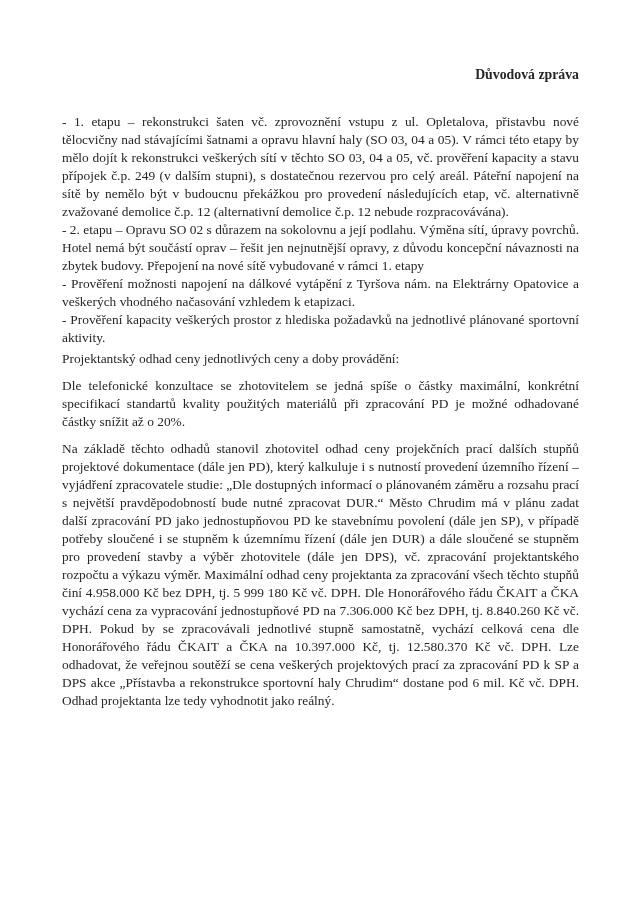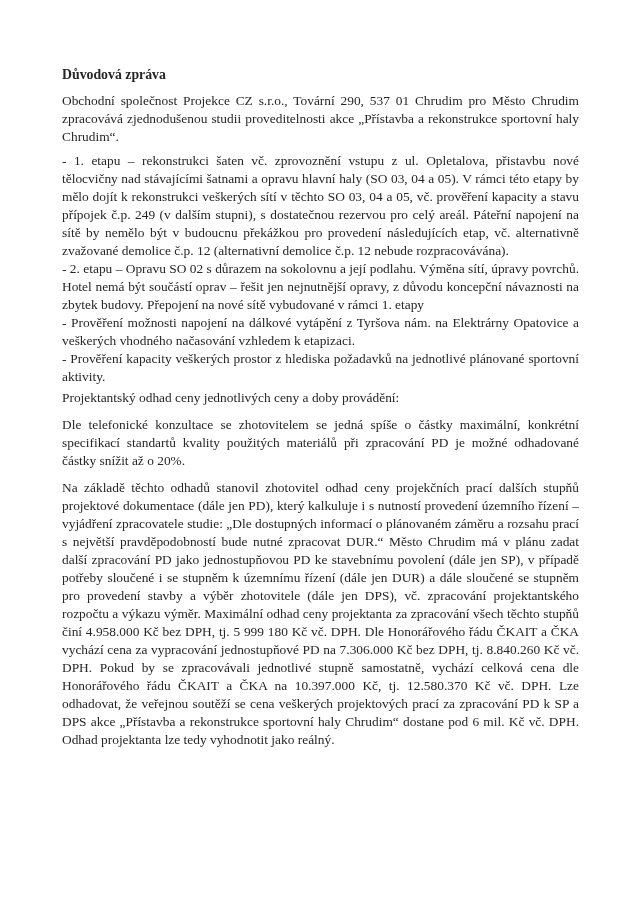--- a/index.html
+++ b/index.html
@@ -16,24 +16,24 @@
     box-sizing: border-box;
     padding: 66px 61px 20px 62px;
     font-family: "Liberation Serif", "DejaVu Serif", serif;
     font-size: 13.4px;
     line-height: 18px;
     color: #262626;
     text-align: justify;
     overflow: hidden;
   }
   .doc-title {
-    text-align: left;
+    text-align: right;
     font-weight: bold;
     font-size: 13.8px;
-    margin: 0 0 8px 0;
+    margin: 0 0 29px 0;
   }
   p.para {
     margin: 0 0 9px 0;
   }
   p.para-tight {
     margin: 0 0 6px 0;
   }
   .bullet-block {
     margin: 2px 0 3px 0;
   }
@@ -54,21 +54,20 @@
     padding-left: 8px;
   }
 </style>
 </head>
 <body>
 
 <div class="page">
 
   <h1 class="doc-title">Důvodová zpráva</h1>
 
-  <p class="para para-tight">Obchodní společnost Projekce CZ s.r.o., Tovární 290, 537 01 Chrudim pro Město Chrudim zpracovává zjednodušenou studii proveditelnosti akce „Přístavba a rekonstrukce sportovní haly Chrudim“.</p>
 
 
   <div class="bullet-block">
     <p class="bullet-line">- 1. etapu – rekonstrukci šaten vč. zprovoznění vstupu z ul. Opletalova, přistavbu nové tělocvičny nad stávajícími šatnami a opravu hlavní haly (SO 03, 04 a 05). V rámci této etapy by mělo dojít k rekonstrukci veškerých sítí v těchto SO 03, 04 a 05, vč. prověření kapacity a stavu přípojek č.p. 249 (v dalším stupni), s dostatečnou rezervou pro celý areál. Páteřní napojení na sítě by nemělo být v budoucnu překážkou pro provedení následujících etap, vč. alternativně zvažované demolice č.p. 12 (alternativní demolice č.p. 12 nebude rozpracovávána).</p>
     <p class="bullet-line">- 2. etapu – Opravu SO 02 s důrazem na sokolovnu a její podlahu. Výměna sítí, úpravy povrchů. Hotel nemá být součástí oprav – řešit jen nejnutnější opravy, z důvodu koncepční návaznosti na zbytek budovy. Přepojení na nové sítě vybudované v rámci 1. etapy</p>
     <p class="bullet-line">- Prověření možnosti napojení na dálkové vytápění z Tyršova nám. na Elektrárny Opatovice a veškerých vhodného načasování vzhledem k etapizaci.</p>
     <p class="bullet-line">- Prověření kapacity veškerých prostor z hlediska požadavků na jednotlivé plánované sportovní aktivity.</p>
   </div>
 
   <p class="para estimate-heading">Projektantský odhad ceny jednotlivých ceny a doby provádění:</p>

